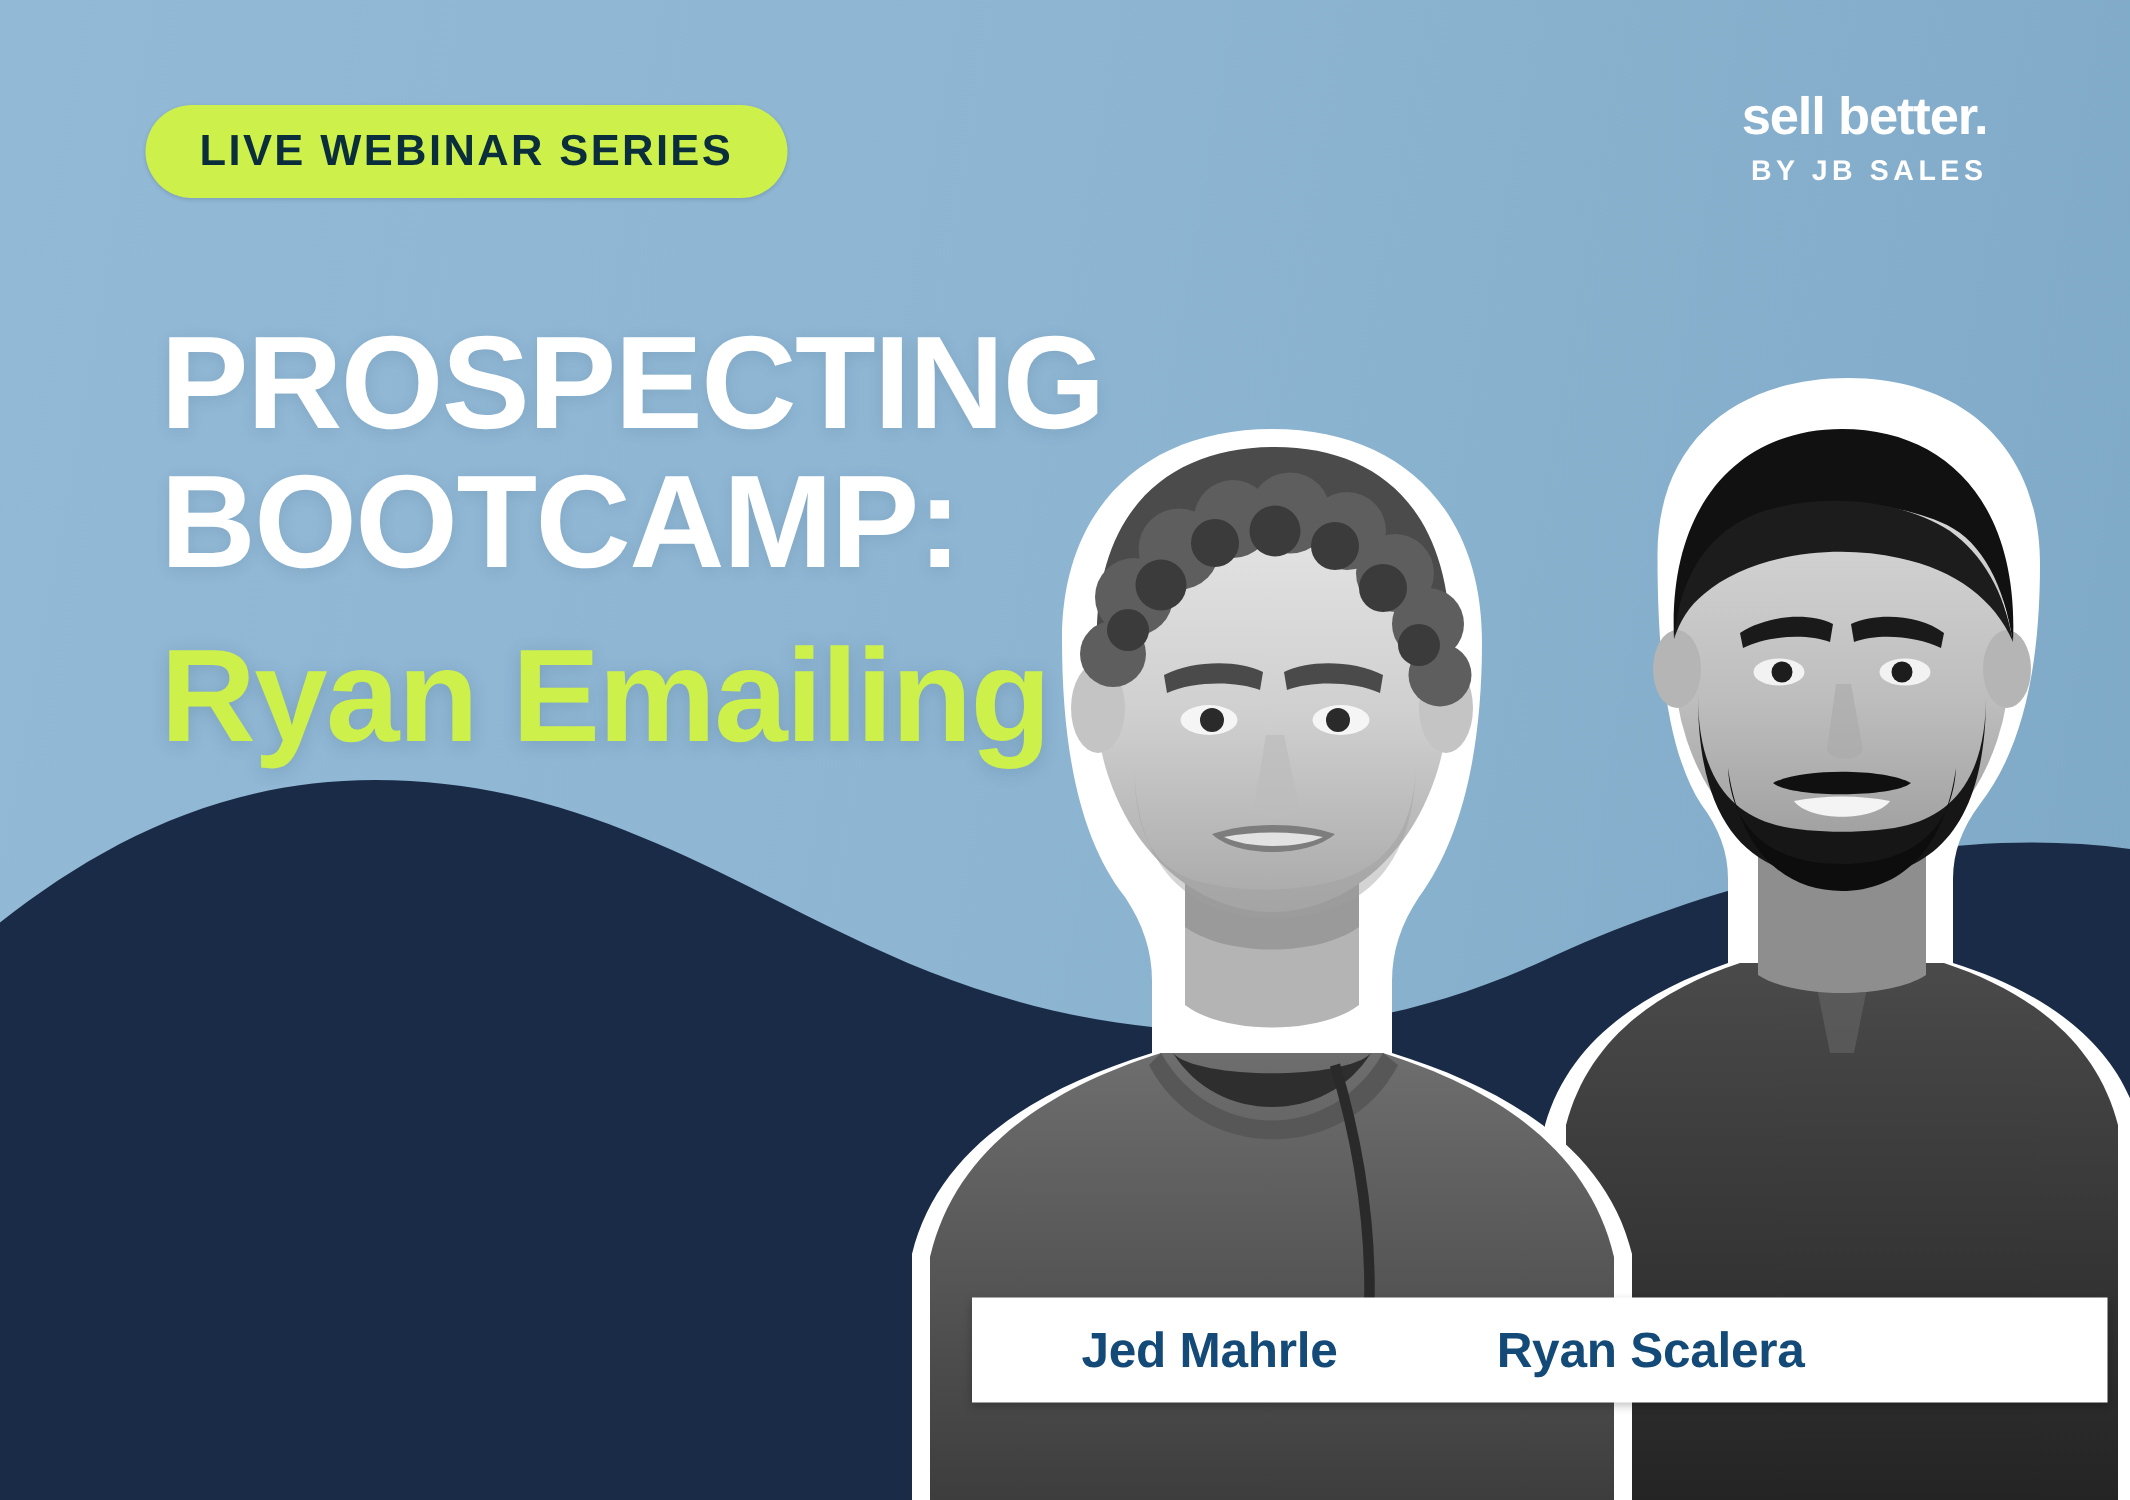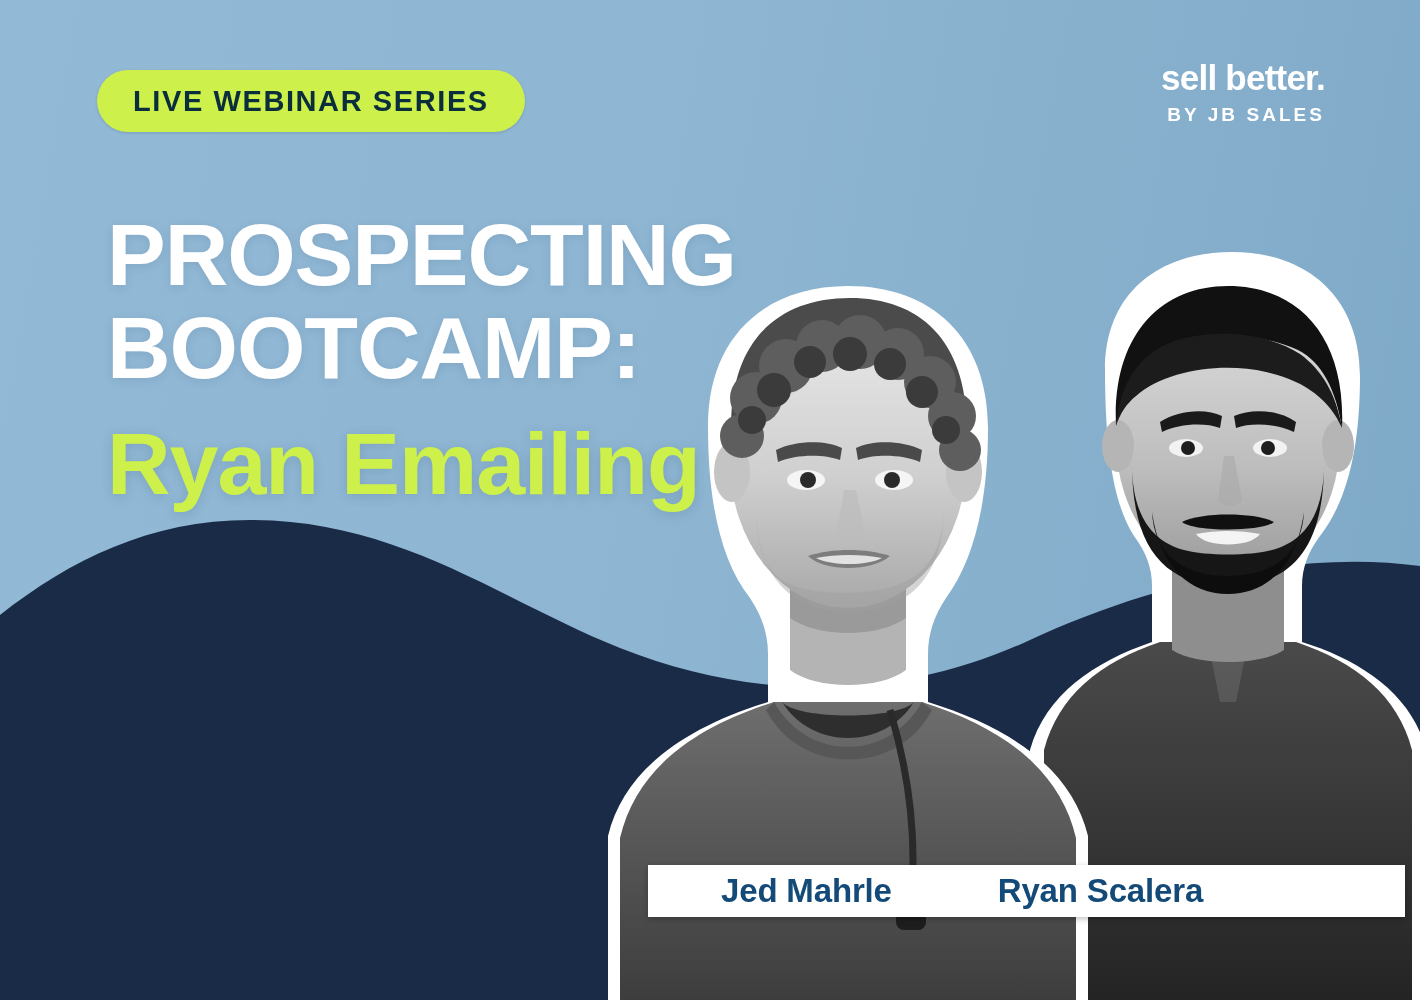--- a/index.html
+++ b/index.html
@@ -45,21 +45,21 @@
     line-height:1.06;letter-spacing:-.012em;white-space:nowrap;
     text-shadow:0 2px 12px rgba(30,60,90,.18);
   }
 
   
   .speakers{position:absolute;left:560px;top:250px;width:860px;height:750px;}
   .speaker-svg{position:absolute;left:0;top:0;}
 
   
   .namebar{
-    position:absolute;left:648px;top:865px;width:757px;height:52px;
+    position:absolute;left:648px;top:865px;width:757px;height:70px;
     background:#ffffff;display:flex;align-items:center;
     box-shadow:0 2px 6px rgba(0,0,0,.25);
   }
   .nb-name{
     font-size:33px;font-weight:700;color:#144a77;white-space:nowrap;
     letter-spacing:-.005em;
   }
   .nb-name.first{margin-left:73px;}
   .nb-name.second{margin-left:106px;}
 </style>

